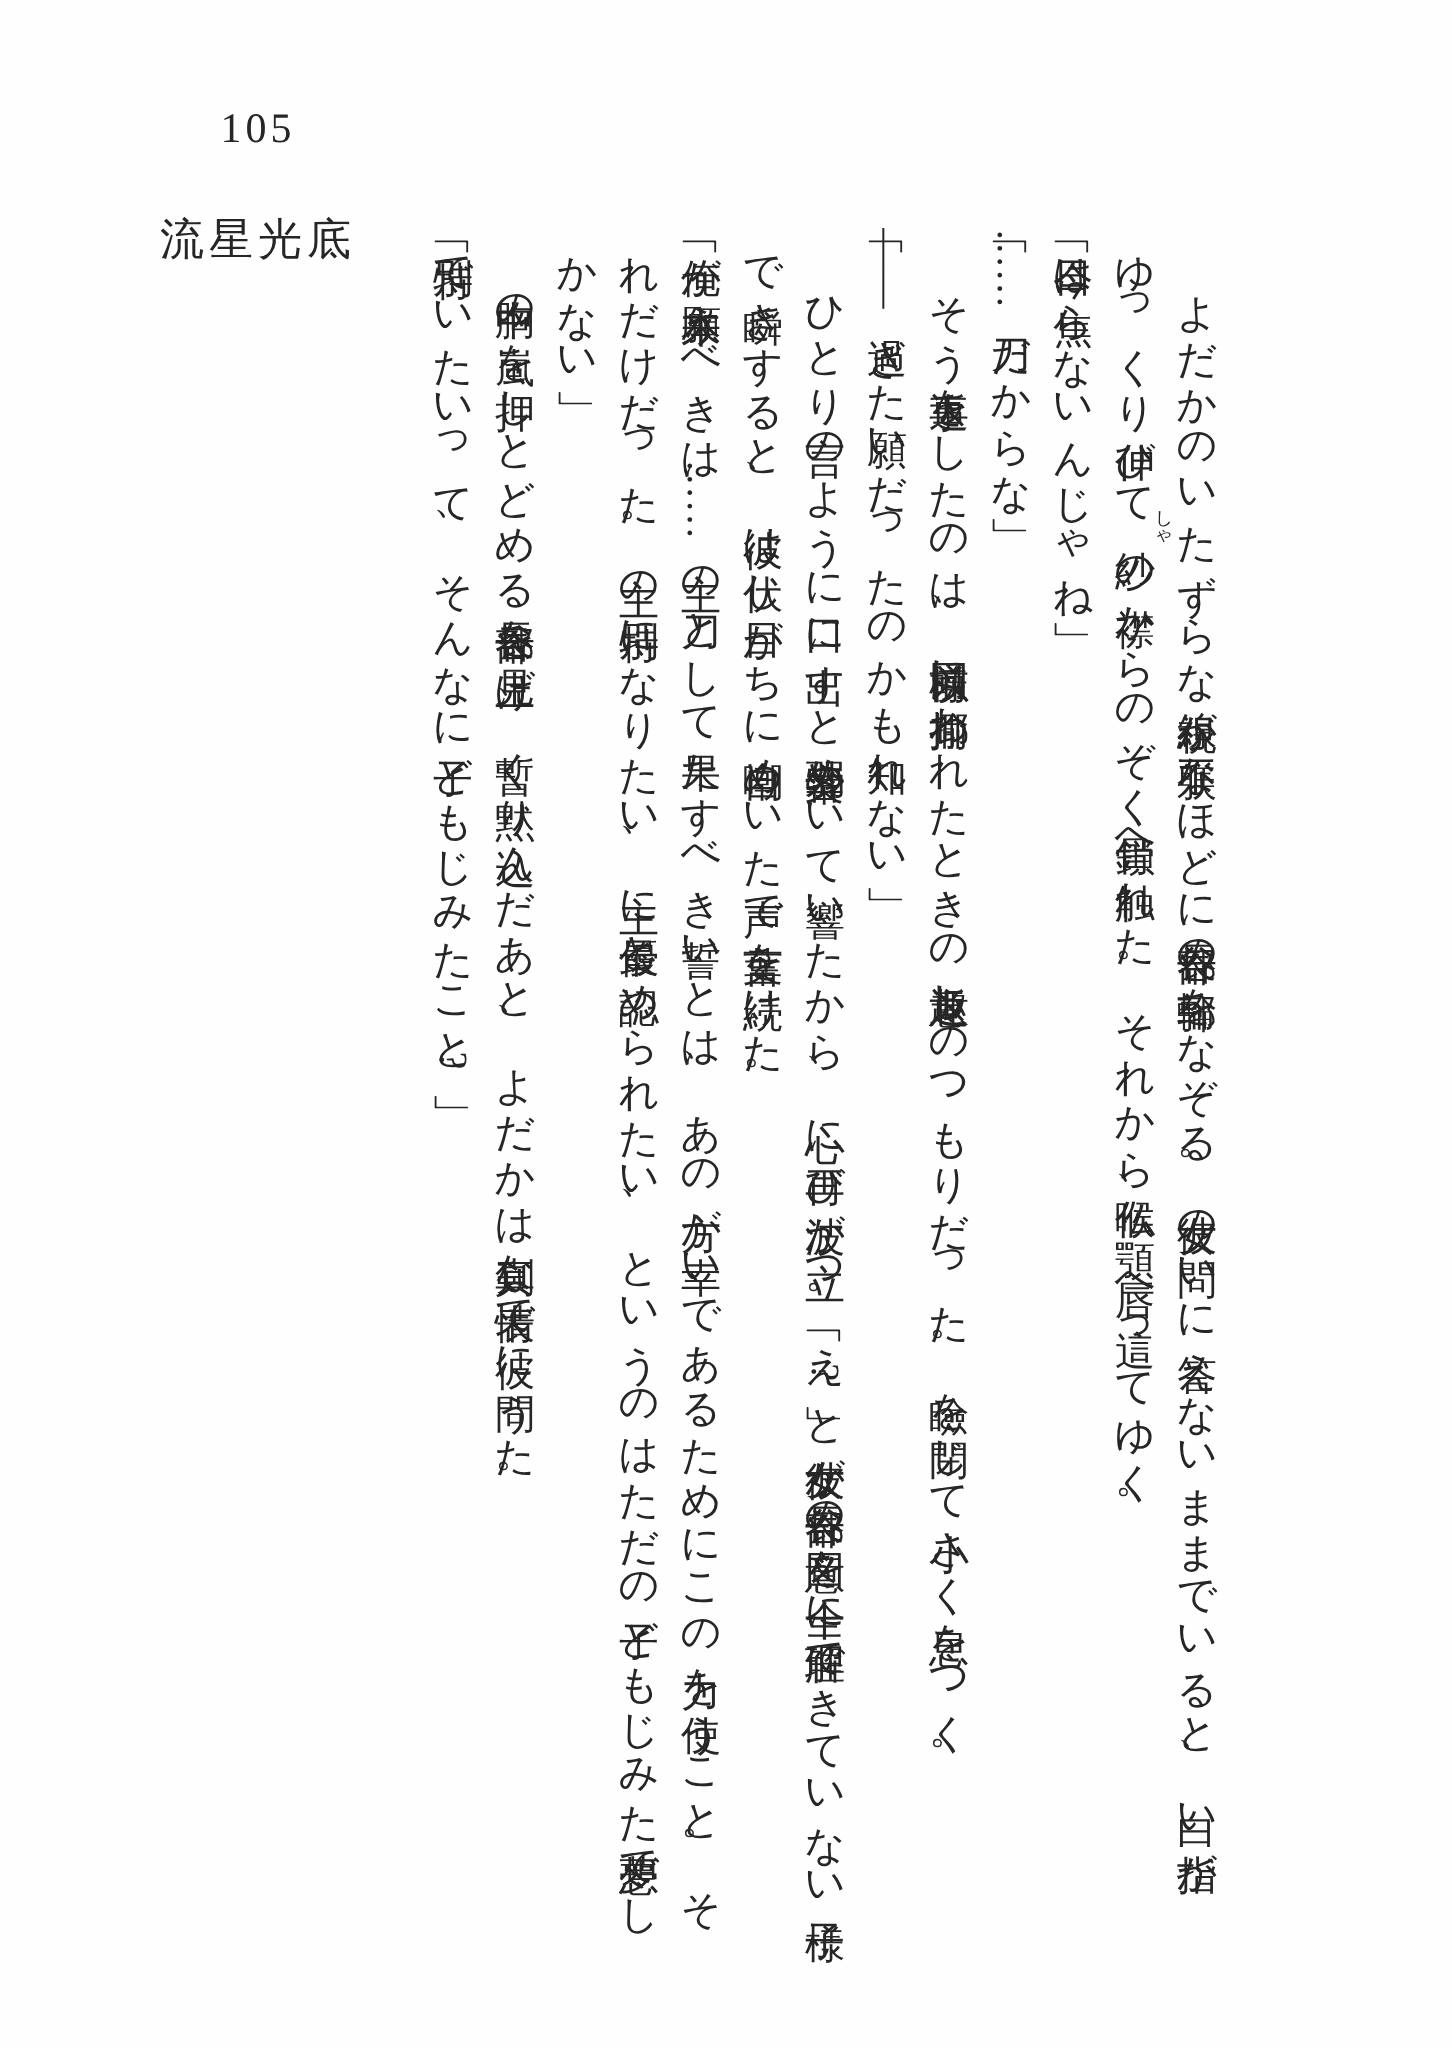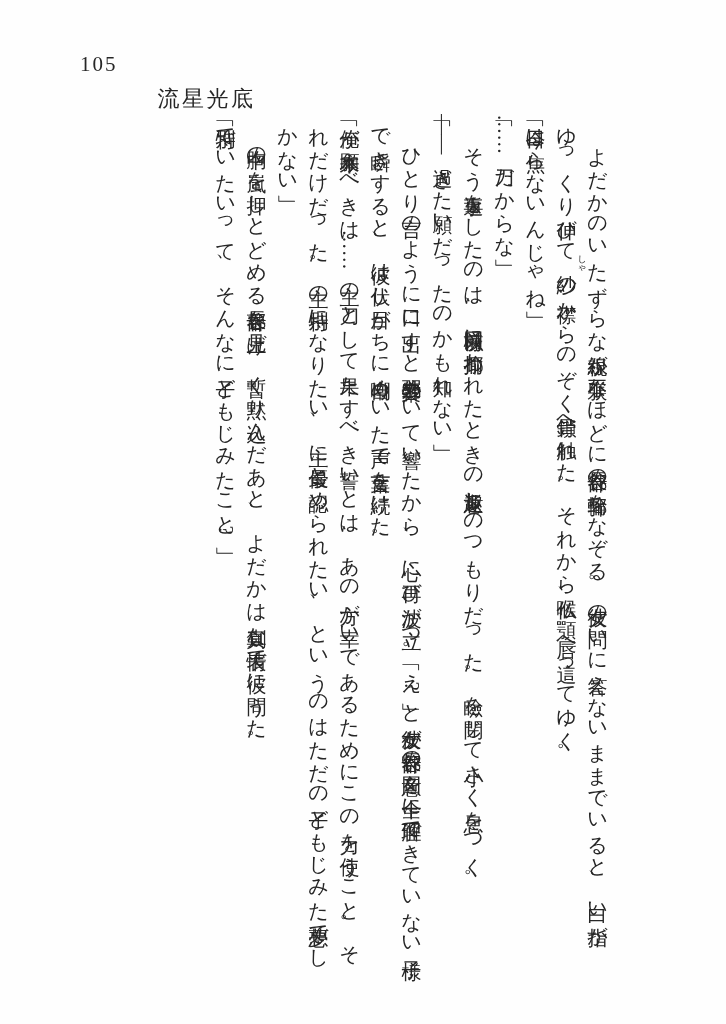--- a/index.html
+++ b/index.html
@@ -14,32 +14,32 @@
     background: #fefefe;
     color: #262626;
     font-family: "Liberation Serif", "DejaVu Serif", serif;
   }
   
   .running-head {
     position: absolute;
     top: 52px;
     left: 80px;
     display: flex;
-    align-items: flex-start;
-    gap: 40px;
+    align-items: center;
+    gap: 28px;
     white-space: nowrap;
+    flex-direction: column;
   }
   .page-num {
     font-size: 21px;
     letter-spacing: 2px;
   }
   .chapter-title {
     font-size: 22px;
     letter-spacing: 2.5px;
-    margin-top: 32px;
   }
   
   .novel-body {
     position: absolute;
     top: 114px;
     left: 85px;
     width: 528px;
     height: 845px;
     writing-mode: vertical-rl;
     -webkit-writing-mode: vertical-rl;

